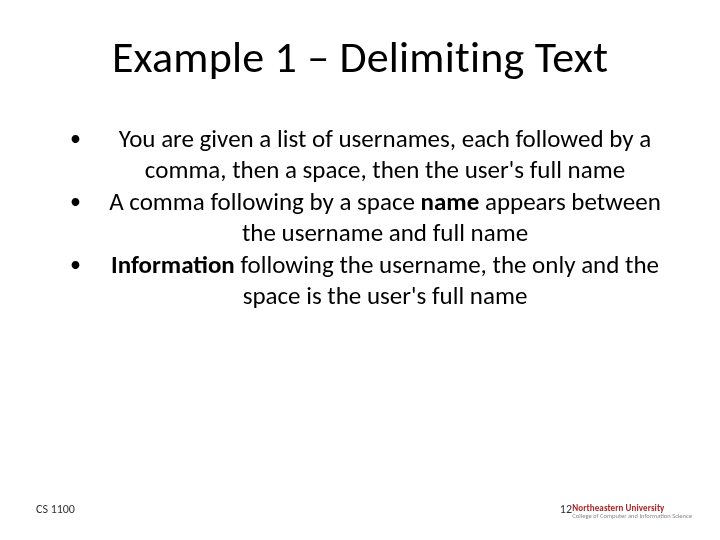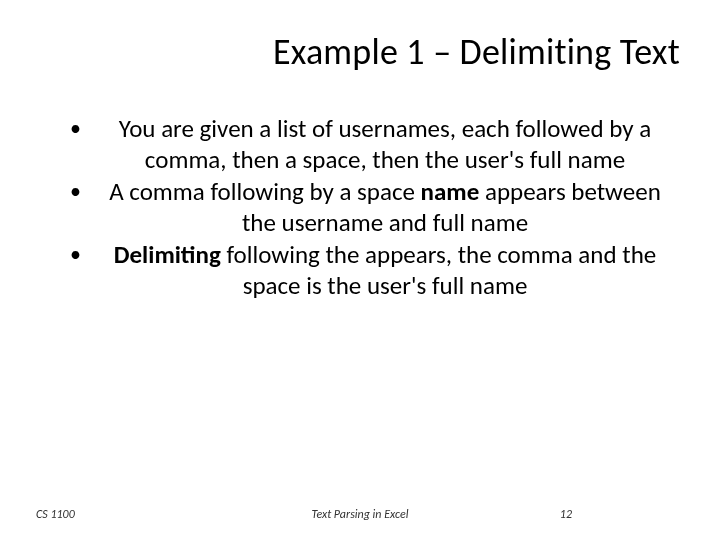--- a/index.html
+++ b/index.html
@@ -1,24 +1,24 @@
 <!DOCTYPE html>
 <html><head>
 <meta charset="utf-8">
 <style>
   * { margin: 0; padding: 0; box-sizing: border-box; }
   html, body { width: 720px; height: 540px; background: #fff; font-family: Calibri, "Segoe UI", Arial, sans-serif; color: #000; }
   .slide { width: 720px; height: 540px; position: relative; padding: 22px 40px 0 40px; }
-  .title { font-size: 36px; font-weight: 400; text-align: right; margin-top: 8px; margin-bottom: 40px; letter-spacing: 0.2px; }
+  .title { font-size: 44px; font-weight: 400; text-align: center; margin-top: 8px; margin-bottom: 40px; letter-spacing: 0.2px; }
   .body { padding-left: 30px; }
   .bullet { display: flex; align-items: flex-start; font-size: 25px; line-height: 1.22; margin-bottom: 2px; }
   .bullet .dot { width: 20px; flex: 0 0 20px; font-size: 22px; line-height: 1.35; }
   .bullet .text { flex: 1; text-align: center; }
   .bold { font-weight: 700; }
-  .footer { position: absolute; left: 0; right: 0; bottom: 14px; height: 24px; display: flex; align-items: center; font-size: 12px; color: #333; font-style: italic; }
+  .footer { position: absolute; left: 0; right: 0; bottom: 14px; height: 24px; display: flex; align-items: flex-start; font-size: 12px; color: #333; }
   .footer .left { position: absolute; left: 36px; }
   .footer .center { width: 100%; text-align: center; }
   .footer .page { position: absolute; right: 148px; }
   .footer .logo { position: absolute; right: 28px; display: flex; flex-direction: column; align-items: flex-start; }
   .footer .logo .l1 { font-size: 9px; color: #b02424; font-weight: 600; letter-spacing: 0.1px; }
   .footer .logo .l2 { font-size: 6.5px; color: #8a8a8a; margin-top: -1px; }
 </style>
 </head>
 <body>
 
@@ -34,23 +34,26 @@
     </div>
     <div class="bullet">
       <div class="dot">•</div>
       <div class="text">
         <span>A comma following by a space </span><span class="bold">name</span><span> appears between the username and full name</span>
       </div>
     </div>
     <div class="bullet">
       <div class="dot">•</div>
       <div class="text">
-        <span></span><span class="bold">Delimiting</span><span> following the appears, the comma and the space is the user's full name</span>
+        <span></span><span class="bold">Information</span><span> following the username, the only and the space is the user's full name</span>
       </div>
     </div>
   </div>
 
   <div class="footer">
     <div class="left">CS 1100</div>
-    <div class="center">Text Parsing in Excel</div>
     <div class="page">12</div>
+    <div class="logo">
+      <div class="l1">Northeastern University</div>
+      <div class="l2">College of Computer and Information Science</div>
+    </div>
   </div>
 </div>
 
 </body></html>

